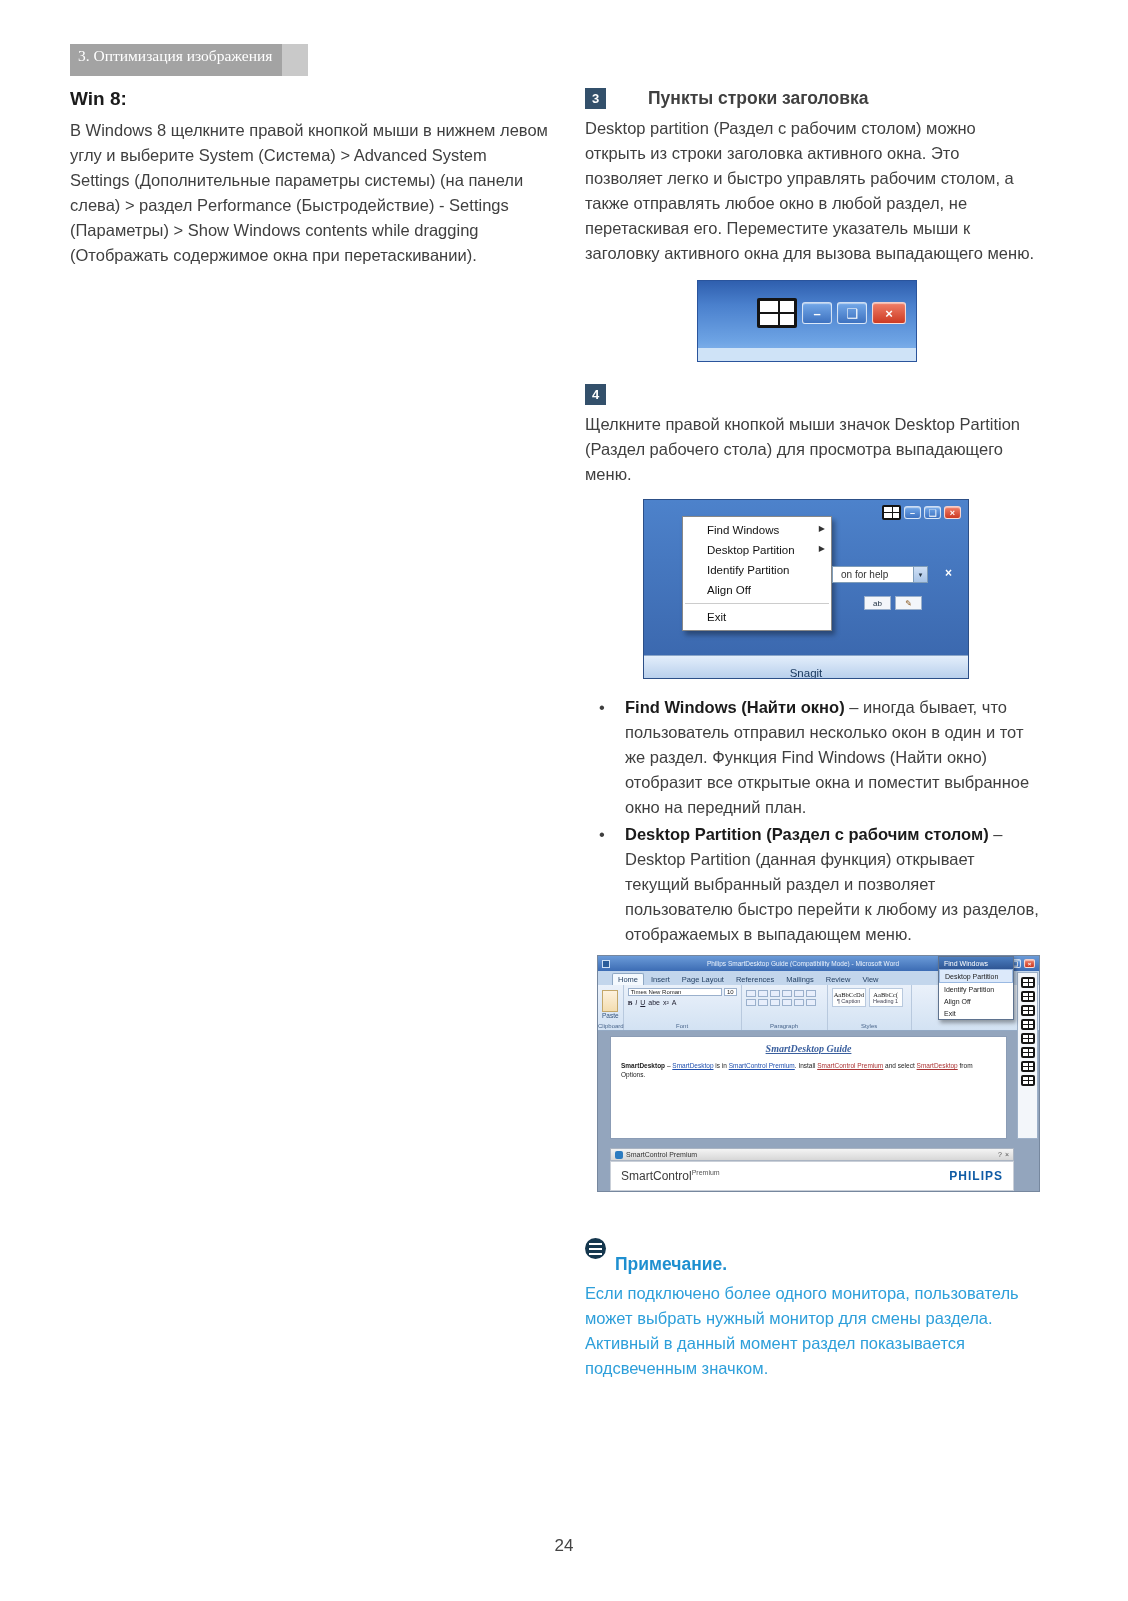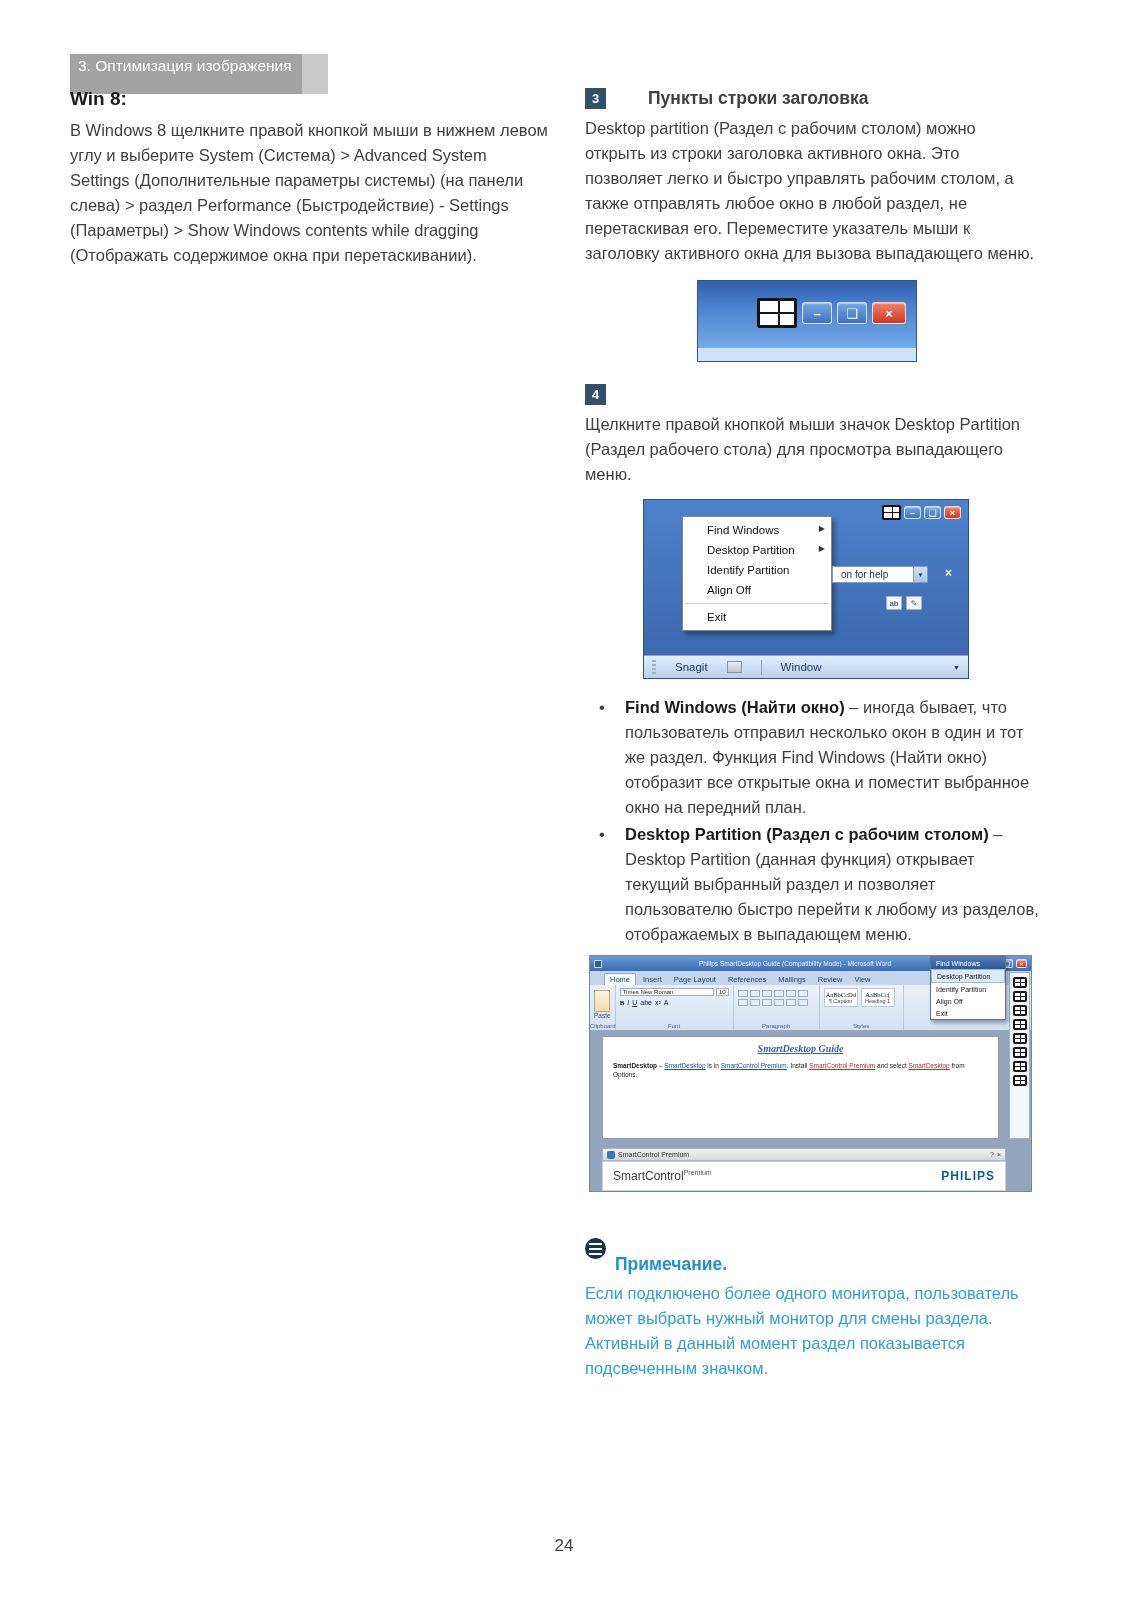--- a/index.html
+++ b/index.html
@@ -1,21 +1,21 @@
 <!DOCTYPE html>
 <html><head>
 <meta charset="utf-8">
 <style>
   * { margin:0; padding:0; box-sizing:border-box; }
   html,body { background:#ffffff; }
   body { font-family:"Liberation Sans","DejaVu Sans",sans-serif; }
   .page { position:relative; width:1128px; height:1601px; background:#fff; overflow:hidden; }
 
   
-  .sec-header { position:absolute; left:70px; top:54px; height:40px; display:flex; }
+  .sec-header { position:absolute; left:70px; top:44px; height:32px; display:flex;font-family:Liberation Serif, serif; }
   .sec-header .main { background:#a3a3a3; color:#fff; font-size:15.5px; line-height:24px; padding:0 10px 0 8px; white-space:nowrap; }
   .sec-header .tail { width:26px; background:#c9c9c9; }
 
   
   .col-left  { position:absolute; left:70px;  top:88px; width:478px; }
   .col-right { position:absolute; left:585px; top:88px; width:455px; }
   h2.win8 { font-size:19px; color:#1b1b1b; margin-bottom:8px; }
   p.body { font-size:16.5px; line-height:25px; color:#3f3f3f; }
 
   .sec-title { display:flex; align-items:center; gap:10px; margin-bottom:7px; }
@@ -68,33 +68,33 @@
                  box-shadow:3px 4px 5px rgba(0,0,0,.35); padding:3px 0; font-size:11.5px; color:#111; }
   .shot2 .menu .mi { position:relative; padding:4px 10px 4px 24px; }
   .shot2 .menu .mi .arr { position:absolute; right:6px; top:4px; font-size:8px; color:#333; }
   .shot2 .menu .sep { height:1px; background:#ccc; margin:3px 2px; }
   .shot2 .combo { position:absolute; right:40px; top:66px; width:96px; height:17px; background:#fff;
                   border:1px solid #7f9db9; display:flex; align-items:center; font-size:10px; color:#333; padding-left:8px; }
   .shot2 .combo .drop { margin-left:auto; width:14px; height:100%; background:linear-gradient(#cfe0f5,#a9c4e6);
                         border-left:1px solid #7f9db9; display:flex; align-items:center; justify-content:center; font-size:6px; color:#234; }
   .shot2 .combo-x { position:absolute; right:16px; top:66px; color:#fff; font-size:12px; font-weight:bold; }
   .shot2 .minitools { position:absolute; right:46px; top:96px; display:flex; gap:4px; align-items:center; }
-  .shot2 .tool { width:16px; height:14px; background:#f3f6fa; border:1px solid #9ab0cc; font-size:8px; color:#234;
+  .shot2 .tool { width:27px; height:14px; background:#f3f6fa; border:1px solid #9ab0cc; font-size:8px; color:#234;
                  display:flex; align-items:center; justify-content:center; }
   .shot2 .tool.pencil { color:#8a5a20; }
   .shot2 .bottombar { position:absolute; left:0; right:0; bottom:0; height:23px;
                       background:linear-gradient(#e3eefb,#b9d0ec); border-top:1px solid #8aa5c8;
-                      display:flex; align-items:center; gap:19px; padding:0 8px; font-size:11.5px; color:#17365c; }
+                      display:flex; align-items:center; gap:11px; padding:0 8px; font-size:11.5px; color:#17365c;flex-direction:column; }
   .shot2 .grip { width:4px; height:14px; background:repeating-linear-gradient(#9ab0cc 0 2px, transparent 2px 4px); }
   .shot2 .snag-ic { width:15px; height:12px; background:linear-gradient(#e8eef6,#b9c8dd); border:1px solid #7e93ad; }
   .shot2 .vdiv { width:1px; height:15px; background:#8aa5c8; }
   .shot2 .bar-drop { margin-left:auto; font-size:7px; color:#17365c; }
 
   
-  .shot3 { position:relative; width:443px; height:237px; margin:8px 0 0 4px; border:1px solid #76879e;
+  .shot3 { position:relative; width:443px; height:237px; margin:8px 0 0 12px; border:1px solid #76879e;
            background:#93a5bd; overflow:hidden; font-family:"Liberation Sans",sans-serif; }
   .w-title { height:15px; background:linear-gradient(#6b9bd8,#3c6cb4); display:flex; align-items:center;
              padding:0 4px; gap:3px; }
   .w-title .appic { width:8px; height:8px; background:#2b5d9b; border:1px solid #cfe0f5; }
   .w-title .ttl { flex:1; text-align:center; color:#eaf2fc; font-size:6.5px; white-space:nowrap; overflow:hidden; }
   .w-title .wbtn { width:11px; height:9px; font-size:6px; border-radius:2px; }
   .w-tabs { height:14px; background:#c3d6ec; display:flex; align-items:flex-end; gap:2px; padding-left:14px;
             font-size:7.5px; color:#1f3b5e; }
   .w-tab { padding:1px 5px 1px; }
   .w-tab.active { background:#f4f9fe; border:1px solid #8fa8c4; border-bottom:none; border-radius:2px 2px 0 0; }

